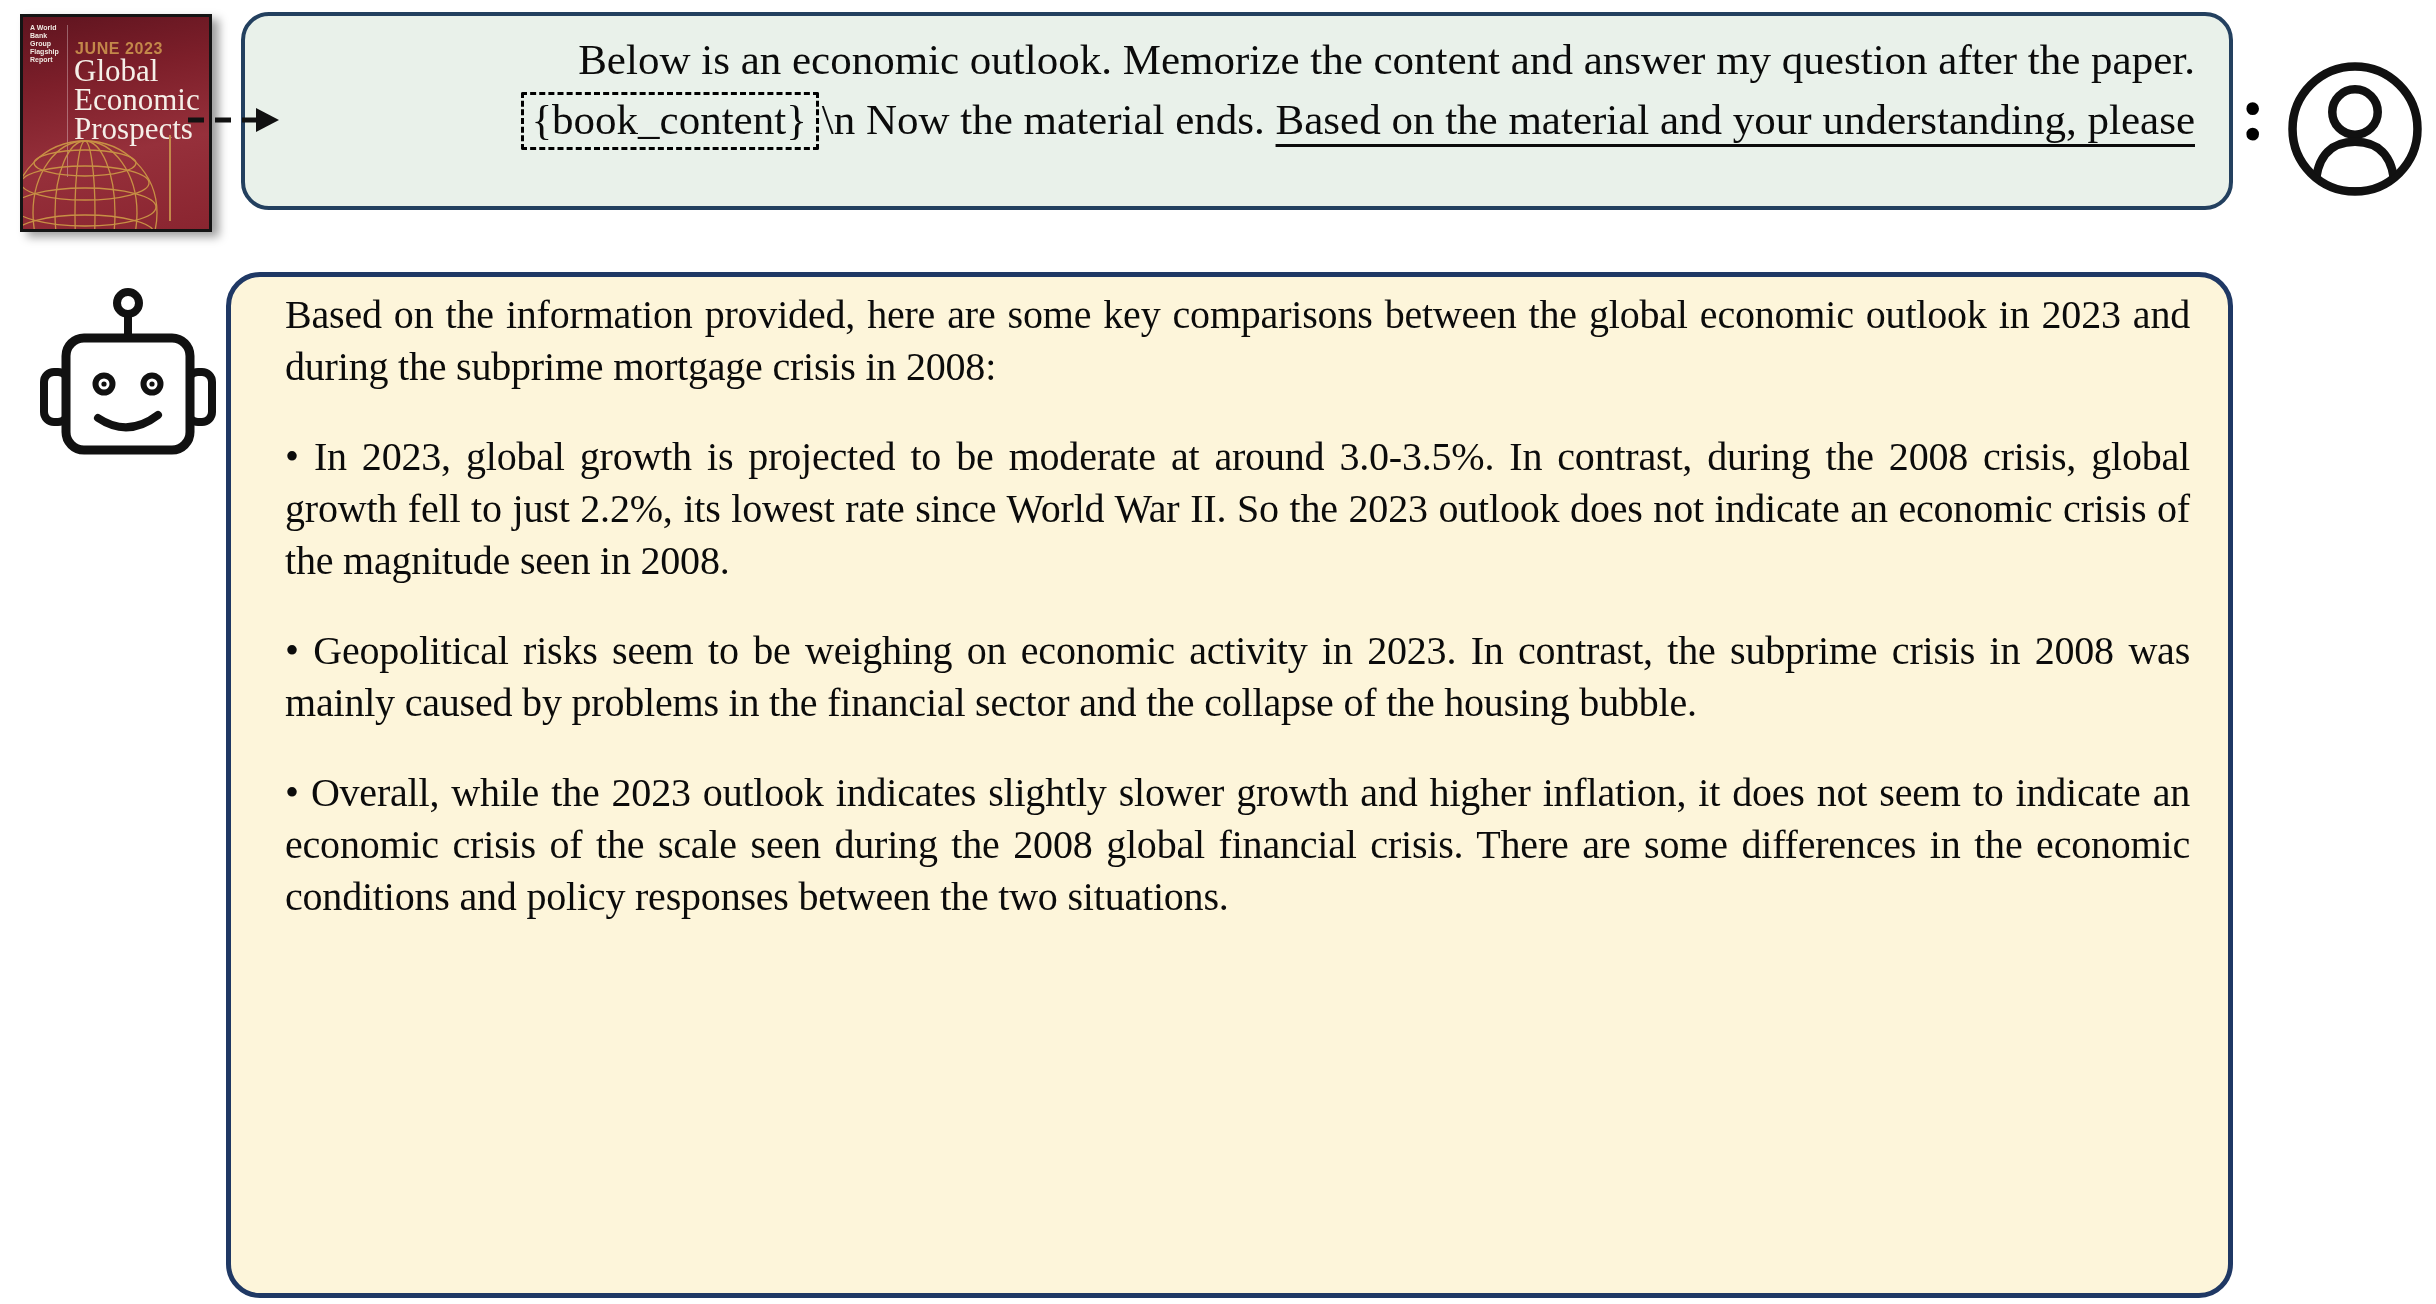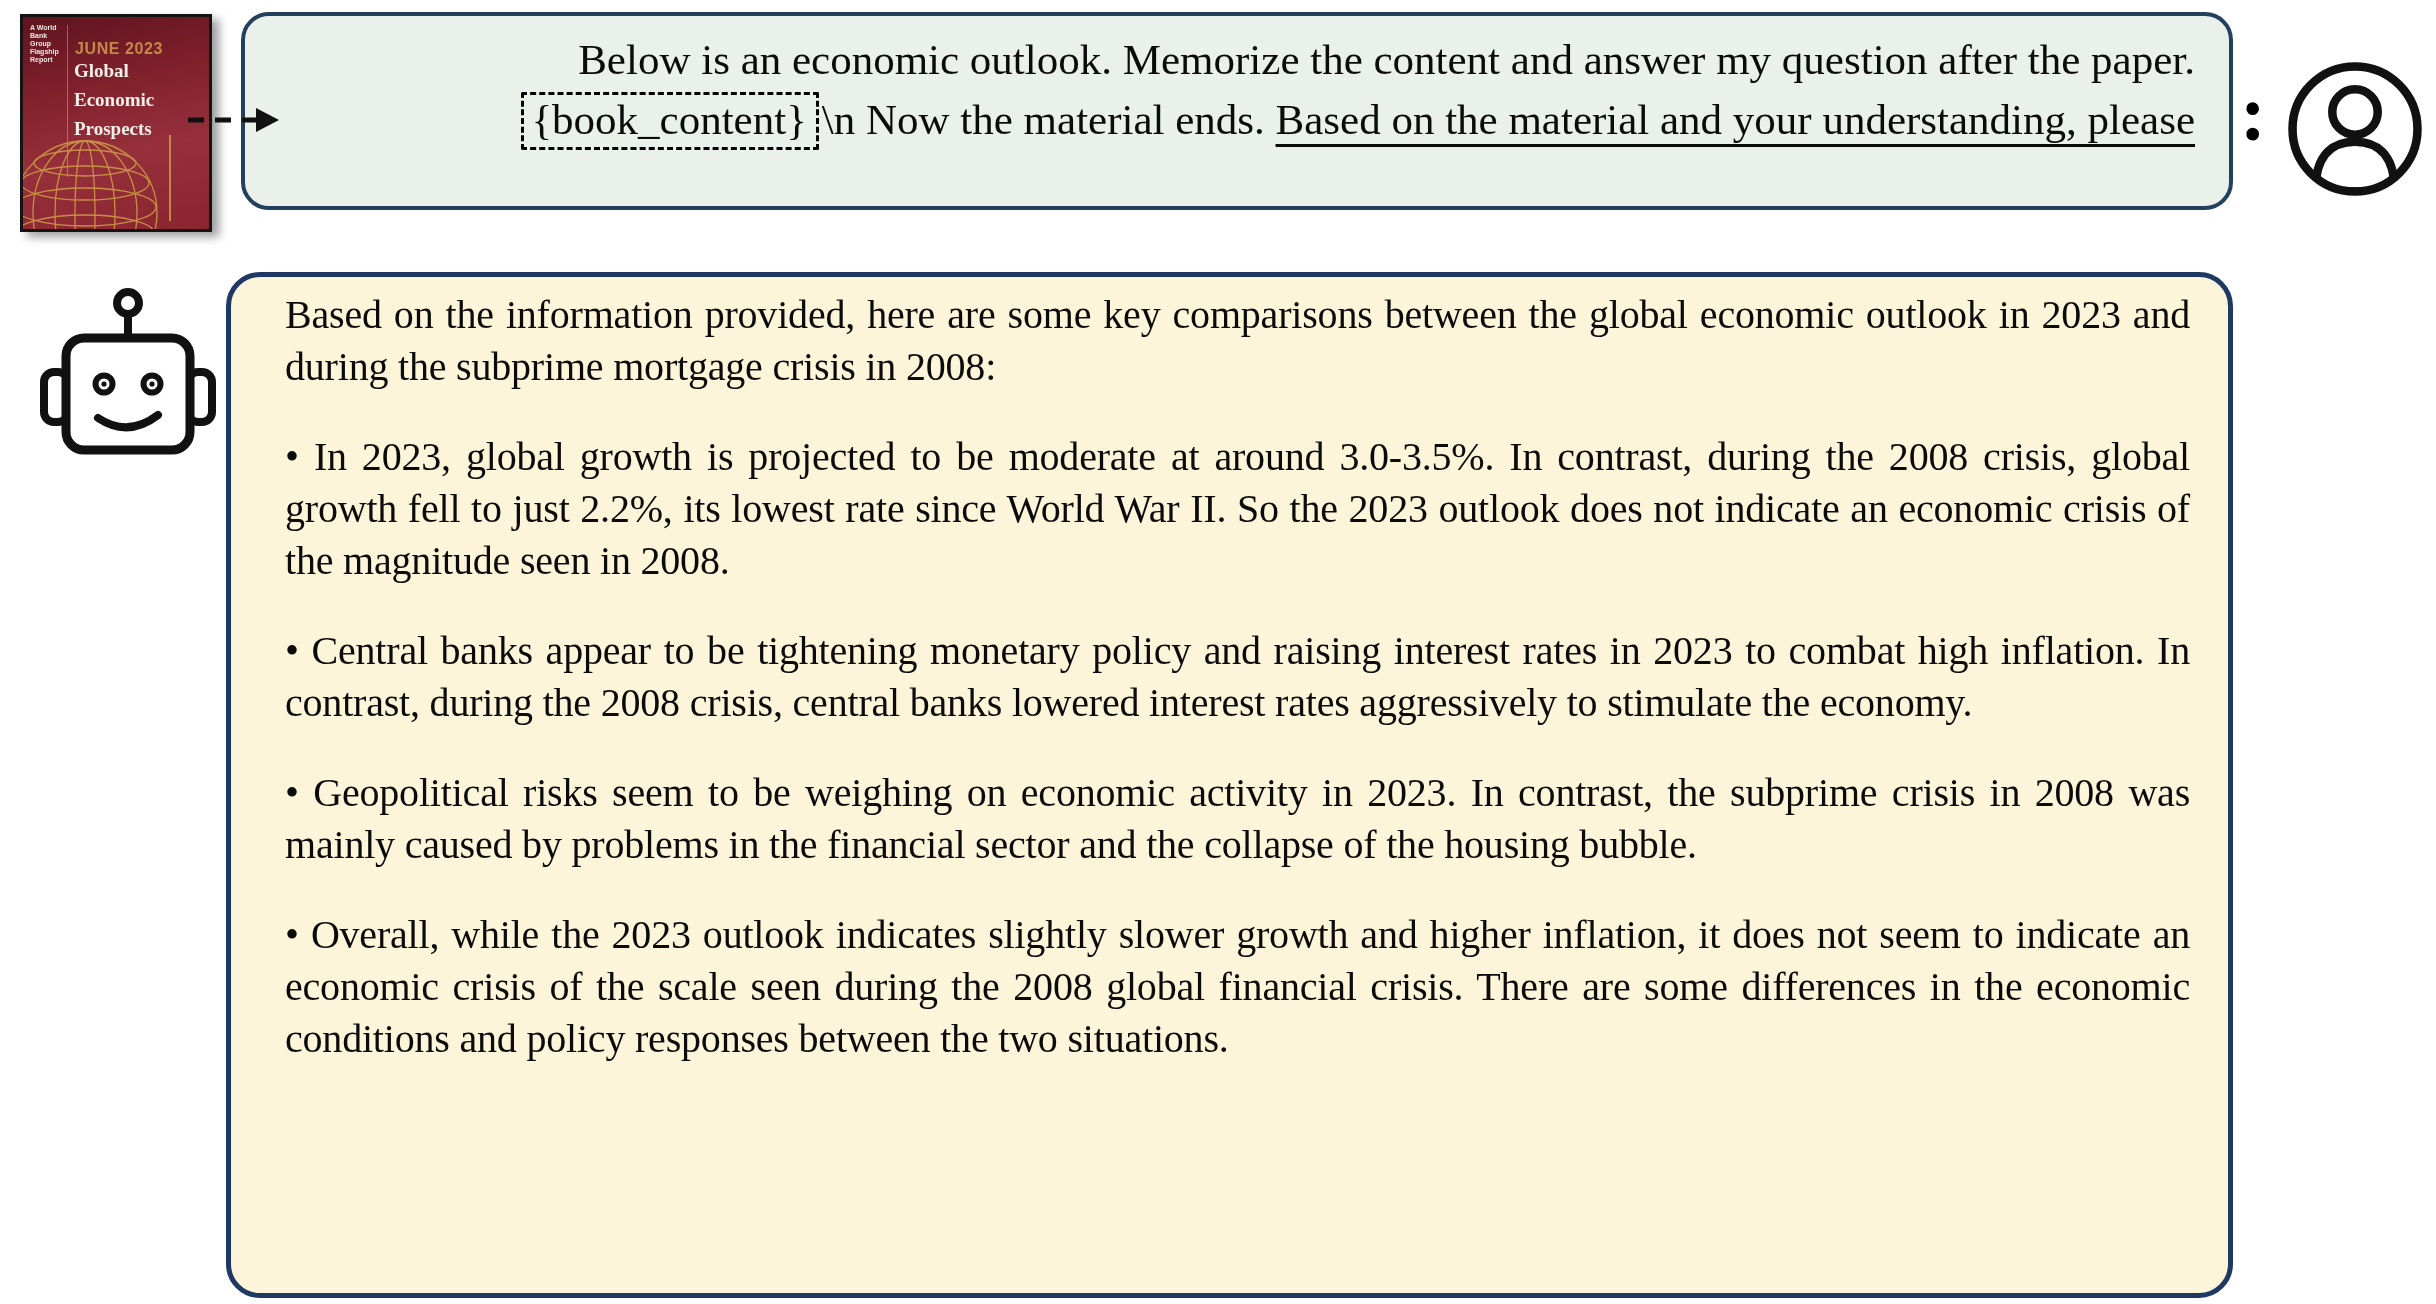--- a/index.html
+++ b/index.html
@@ -20,21 +20,21 @@
     line-height:8px;color:#f0e9e2;
   }
   .cover-divider{position:absolute;left:44px;top:8px;width:1px;height:152px;background:rgba(255,255,255,0.32);}
   .cover-date{
     position:absolute;left:52px;top:23px;
     font-family:"Liberation Sans",sans-serif;font-size:16px;font-weight:bold;
     letter-spacing:0.6px;color:#c3884a;
   }
   .cover-title{
     position:absolute;left:51px;top:39px;
-    font-size:19px;line-height:29px;color:#f5efe8;font-weight:bold;
+    font-size:31px;line-height:29px;color:#f5efe8;font-weight:normal;
   }
   .cover-gold-line{position:absolute;right:38px;top:118px;width:2px;height:86px;background:#c3884a;}
   .cover-globe{position:absolute;left:-30px;top:110px;}
   
   .arrow-svg{position:absolute;left:186px;top:96px;z-index:5;}
   
   .user-box{
     position:absolute;left:241px;top:12px;width:1992px;height:198px;box-sizing:border-box;
     background:#e9f1ea;border:4px solid #23405f;border-radius:28px;
     padding:14px 34px 0 44px;font-size:43px;line-height:60px;text-align:right;
@@ -135,16 +135,15 @@
     <circle cx="64" cy="98" r="2.6" stroke="none" fill="#111"></circle>
     <circle cx="112" cy="98" r="2.6" stroke="none" fill="#111"></circle>
     <path d="M58 132 Q88 152 118 129" fill="none" stroke-width="8"></path>
   </g>
 </svg>
 <div class="speaker-colon robot-colon">:</div>
 
 <div class="assistant-box">
   <p>Based on the information provided, here are some key comparisons between the global economic outlook in 2023 and during the subprime mortgage crisis in 2008:</p>
   <p>• In 2023, global growth is projected to be moderate at around 3.0-3.5%. In contrast, during the 2008 crisis, global growth fell to just 2.2%, its lowest rate since World War II. So the 2023 outlook does not indicate an economic crisis of the magnitude seen in 2008.</p>
-  <p>• Central banks appear to be tightening monetary policy and raising interest rates in 2023 to combat high inflation. In contrast, during the 2008 crisis, central banks lowered interest rates aggressively to stimulate the economy.</p>
   <p>• Geopolitical risks seem to be weighing on economic activity in 2023. In contrast, the subprime crisis in 2008 was mainly caused by problems in the financial sector and the collapse of the housing bubble.</p>
   <p>• Overall, while the 2023 outlook indicates slightly slower growth and higher inflation, it does not seem to indicate an economic crisis of the scale seen during the 2008 global financial crisis. There are some differences in the economic conditions and policy responses between the two situations.</p>
 </div>
 
 </body></html>

